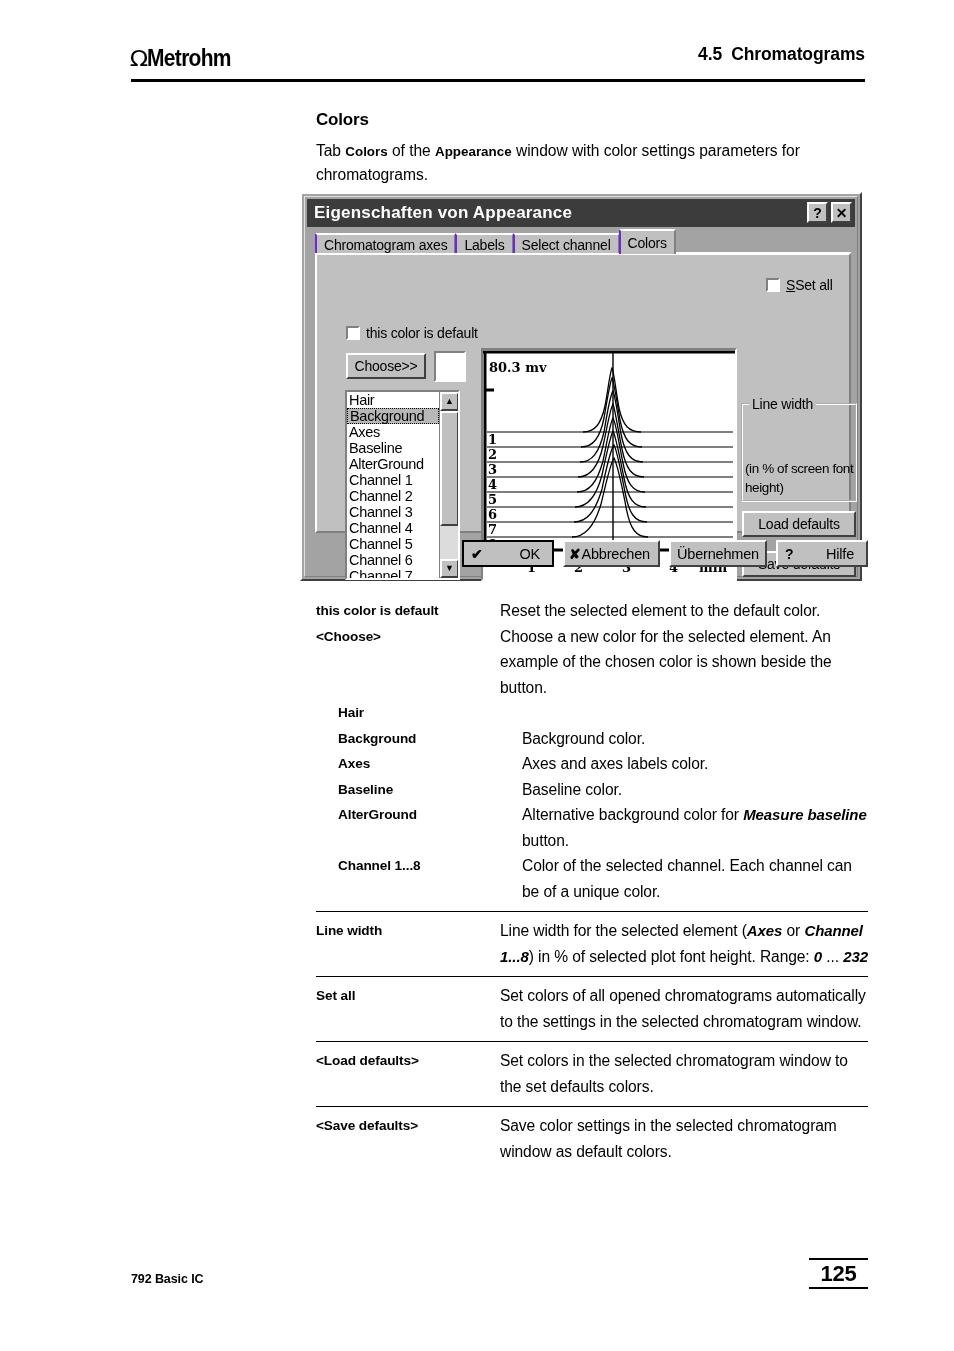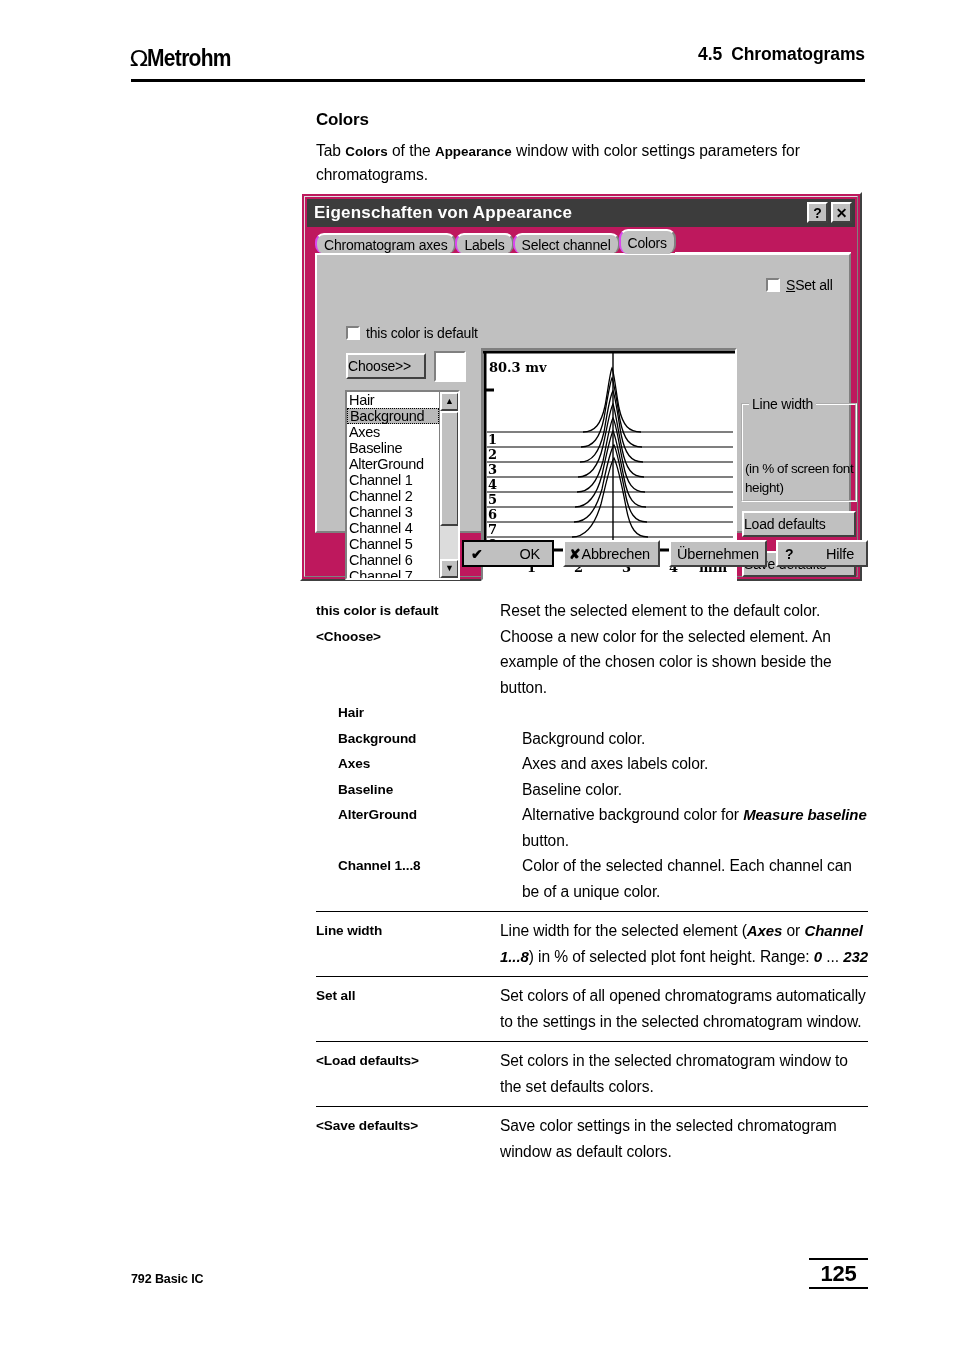--- a/index.html
+++ b/index.html
@@ -89,21 +89,21 @@
   }
   .intro b { font-size: 13.4px; letter-spacing: 0; }
 
   
   .dialog {
     position: absolute;
     left: 300px;
     top: 192px;
     width: 562px;
     height: 389px;
-    background: #be185d;
+    background: #a3a3a3;
     border-top: 2px solid #ffffff;
     border-left: 2px solid #ffffff;
     border-right: 2px solid #404040;
     border-bottom: 2px solid #404040;
     box-sizing: border-box;
     font-family: "Liberation Sans", sans-serif;
   }
   .dlg-inner-edge {
     position: absolute;
     left: 2px; top: 2px; right: 2px; bottom: 2px;
@@ -158,30 +158,29 @@
     left: 13px; top: 38px;
     width: 536px; height: 22px;
     display: flex;
     align-items: flex-end;
   }
   .tab {
     height: 21px;
     padding: 0 7px;
     background: #c0c0c0;
     border-top: 2px solid #ffffff;
-    border-left: 2px solid #d946ef;
+    border-left: 2px solid #6d28d9;
     border-right: 2px solid #808080;
     box-sizing: border-box;
     display: flex;
     align-items: center;
     font-size: 14px;
     letter-spacing: -0.2px;
     color: #000;
     margin-right: -1px;
-    border-radius: 9px;
   }
   .tab.active {
     height: 25px;
     margin-bottom: 0;
     position: relative;
     z-index: 3;
     border-bottom: none;
     background: #c0c0c0;
   }
   .tab-rest {
@@ -229,20 +228,21 @@
   
   .btn {
     background: #c0c0c0;
     border-top: 2px solid #ffffff;
     border-left: 2px solid #ffffff;
     border-right: 2px solid #404040;
     border-bottom: 2px solid #404040;
     box-sizing: border-box;
     display: flex;
     align-items: center;
+    justify-content: center;
     font-size: 14px;
     color: #000;
     letter-spacing: -0.2px;
     white-space: nowrap;
   }
   .choose-btn {
     position: absolute;
     left: 29px; top: 98px;
     width: 80px; height: 26px;
   }

